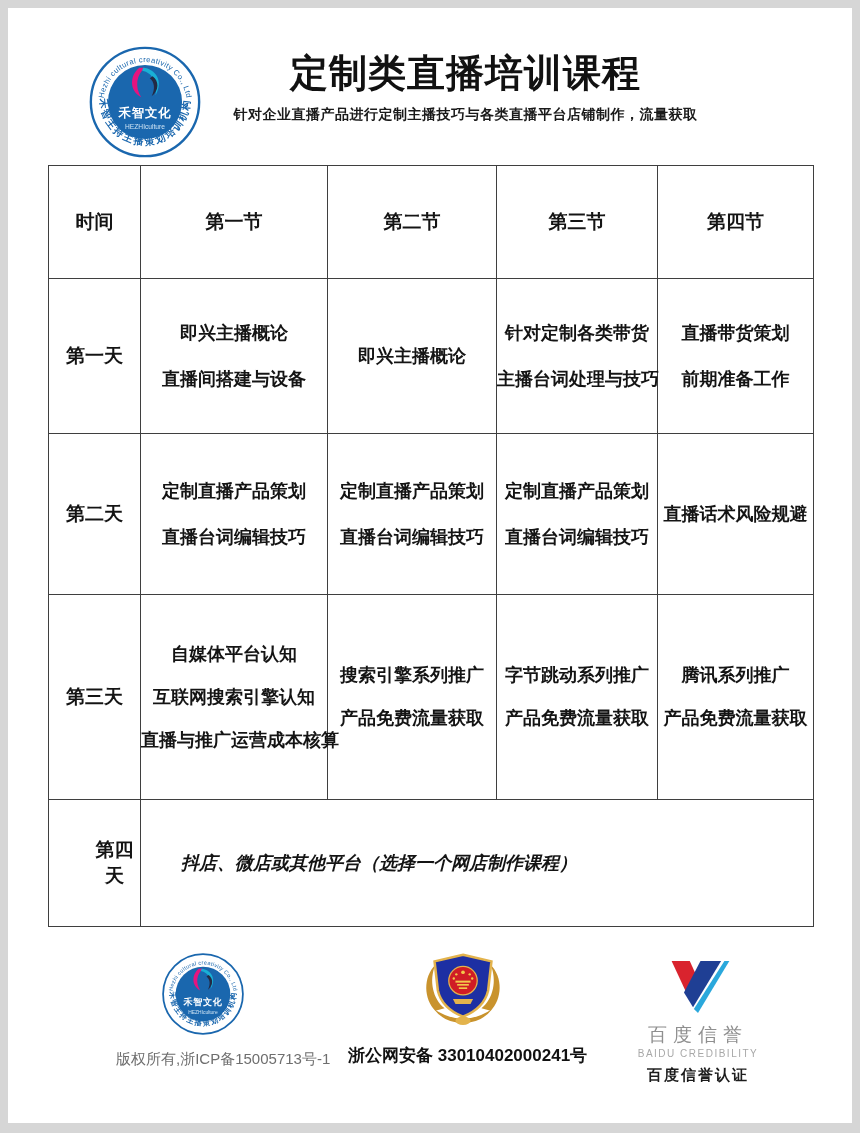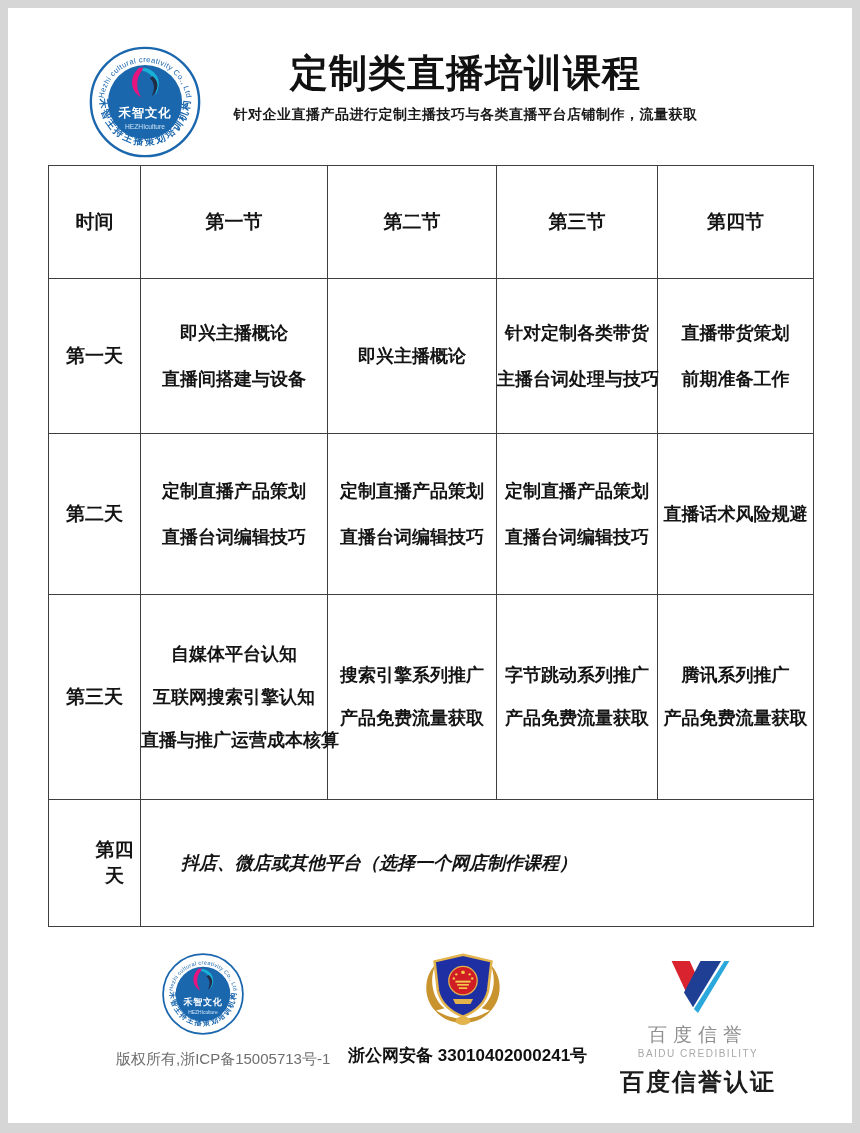--- a/index.html
+++ b/index.html
@@ -110,21 +110,21 @@
     white-space: nowrap;
   }
   .baidu-en {
     font-size: 10px;
     color: #a8a8a8;
     letter-spacing: 1.5px;
     white-space: nowrap;
   }
   .baidu-cert {
     margin-top: 7px;
-    font-size: 24px;
+    font-size: 15px;
     font-weight: 600;
     color: #1c1c1c;
     letter-spacing: 2px;
     white-space: nowrap;
     font-family: Liberation Serif, serif;
   }
 
   .logo-arc-text { font-size: 8px; fill: #1a67ae; letter-spacing: 0.4px; }
   .logo-arc-cn { font-size: 10.5px; font-weight: bold; fill: #1a67ae; letter-spacing: 2px; }
 </style>

